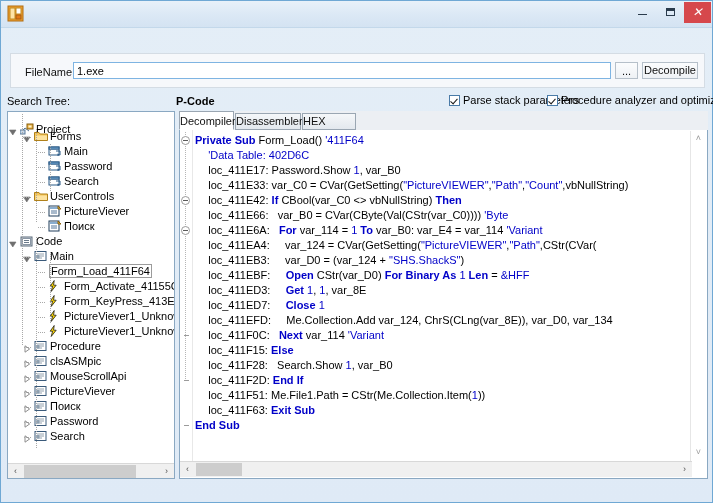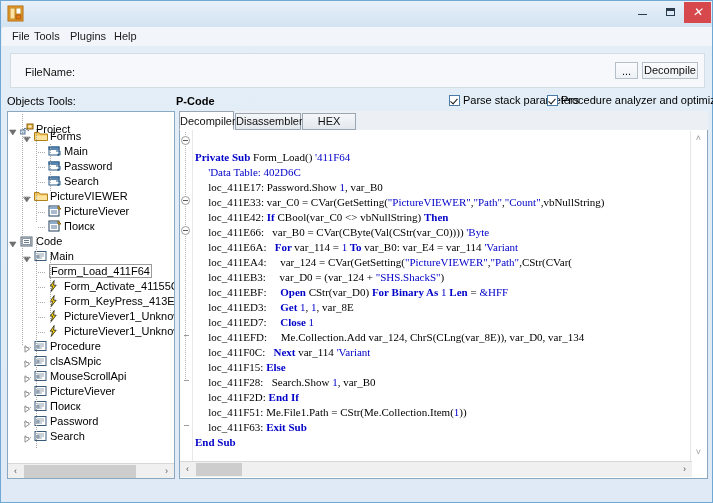--- a/index.html
+++ b/index.html
@@ -309,21 +309,21 @@
   }
   .tab {
     position: absolute;
     top: 2px;
     height: 17px;
     box-sizing: border-box;
     border: 1px solid #9aa6b2;
     background: linear-gradient(to bottom, #f5f7f9 0%, #e3e8ee 100%);
     font-size: 11px;
     line-height: 15px;
-    text-align: center;
+    text-align: left;
     color: #111;
     cursor: default;
   }
   .tab.active {
     top: 0;
     height: 19px;
     line-height: 18px;
     background: #ffffff;
     border-bottom: 1px solid #ffffff;
     font-weight: normal;
@@ -373,24 +373,24 @@
   }
   .foldend {
     position: absolute;
     left: 4px;
     width: 5px; height: 1px;
     background: #9b9b9b;
   }
 
   #code-text {
     position: absolute;
-    left: 13px; top: 17px;
+    left: 13px; top: 0;
     width: 502px; height: 331px;
     overflow: hidden;
-    font-family: Liberation Serif, serif;
+    font-family: Liberation Sans, sans-serif;
     font-size: 11px;
     line-height: 15px;
     white-space: pre;
     color: #000000;
   }
   .cl {
     position: absolute;
     left: 2px;
     white-space: pre;
     height: 15px;
@@ -470,33 +470,28 @@
           <i id="max-box"></i>
         </span>
     </div>
     <div class="caption-btn" id="btn-close">
       <span class="cap-glyph">
           <i id="close-x">✕</i>
         </span>
     </div>
   </div>
 
-  <div id="menubar">
-    <div class="menu-item" id="menu-file">File</div>
-    <div class="menu-item" id="menu-tools">Tools</div>
-    <div class="menu-item" id="menu-plugins">Plugins</div>
-    <div class="menu-item" id="menu-help">Help</div>
-  </div>
 
   <div id="filename-group"></div>
   <div id="filename-label">FileName:</div>
+  <input id="filename-input" type="text" value="1.exe" style="">
   <button class="tb-button" id="browse-button">...</button>
   <button class="tb-button" id="decompile-button">Decompile</button>
 
-  <div id="objects-tree-label">Objects Tools:</div>
+  <div id="objects-tree-label">Search Tree:</div>
   <div id="pcode-label">P-Code</div>
 
   <div class="chk-wrap" id="chk-parse">
     <span class="chk-box checked"></span>
     <span class="chk-label">Parse stack parameters</span>
   </div>
   <div class="chk-wrap" id="chk-proc">
     <span class="chk-box checked"></span>
     <span class="chk-label">Procedure analyzer and optimizer</span>
   </div>
@@ -558,21 +553,21 @@
         </div>
         <div class="tree-row" style="top: 77px;">
           <span class="tw-exp" style="left: 15px;"><svg width="8" height="8" viewBox="0 0 8 8">
               <path d="M0.5 2 L7 2 L3.8 7 Z" fill="#6f6f6f" stroke="#6f6f6f" stroke-width="0.6"></path>
             </svg></span>
           <i class="dashline-h" style="left: 16px; top: 8px; width: 7px;"></i>
           <span class="ticon" style="left: 26px;"><svg width="14" height="12" viewBox="0 0 14 12">
               <path d="M0.5 2.5 L5 2.5 L6.2 4 L13.5 4 L13.5 10.5 L0.5 10.5 Z" fill="#f6c659" stroke="#b08019"></path>
               <path d="M1.5 5.5 L13 5.5 L13 10 L1.5 10 Z" fill="#fde3a0" stroke="none"></path>
             </svg></span>
-          <span class="tw-label" style="left: 42px;">PictureVIEWER</span>
+          <span class="tw-label" style="left: 42px;">UserControls</span>
         </div>
         <div class="tree-row" style="top: 92px;">
           <i class="dashline-h" style="left: 30px; top: 8px; width: 7px;"></i>
           <span class="ticon" style="left: 40px;"><svg width="14" height="13" viewBox="0 0 14 13">
               <rect x="1" y="1" width="10" height="10" fill="#ffffff" stroke="#1e3c5a"></rect>
               <rect x="2" y="2" width="8" height="2" fill="#8aaed0"></rect>
               <path d="M3 6 h6 M3 8 h6" stroke="#55779a" stroke-width="1"></path>
               <path d="M10 1 L13 4 L10 4 Z" fill="#e8c040" stroke="#8a6010"></path>
             </svg></span>
           <span class="tw-label" style="left: 56px;">PictureViever</span>

